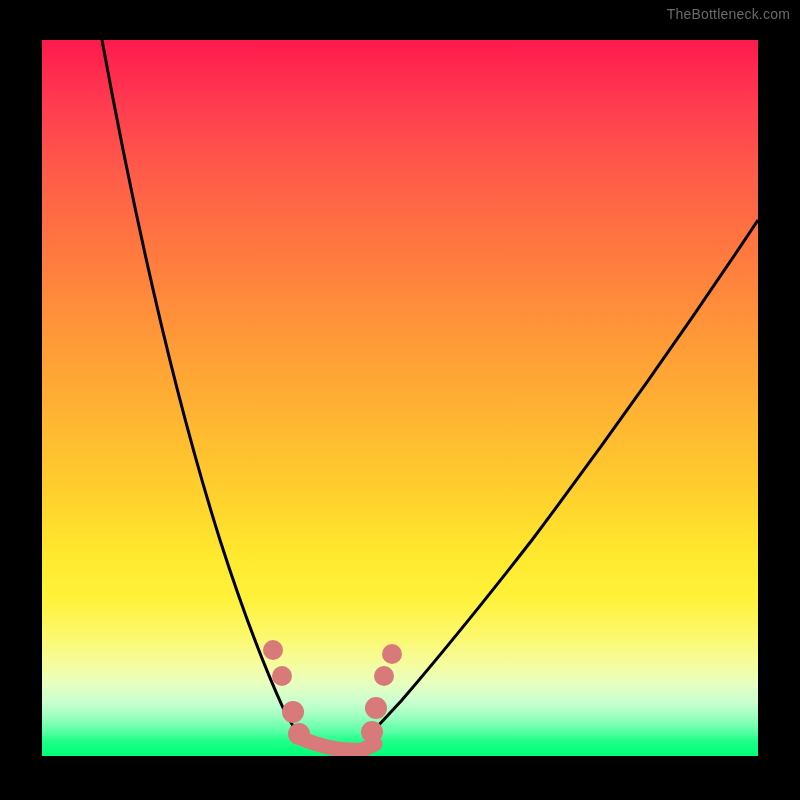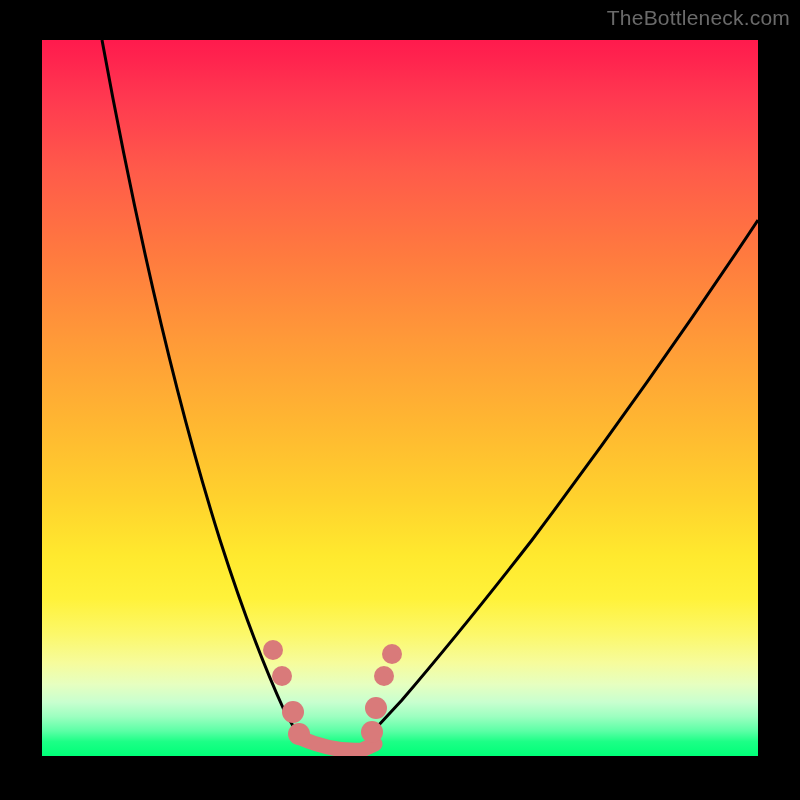--- a/index.html
+++ b/index.html
@@ -51,21 +51,21 @@
       #5cffa6 96.5%,
       #1cff86 98%,
       #00ff78 100%
     );
   }
   .watermark {
     position: absolute;
     top: 6px;
     right: 10px;
     color: #6a6a6a;
-    font-size: 21px;
+    font-size: 14px;
     font-weight: 400;
     letter-spacing: 0.2px;
     user-select: none;
   }
   svg {
     position: absolute;
     left: 0;
     top: 0;
   }
 </style>

